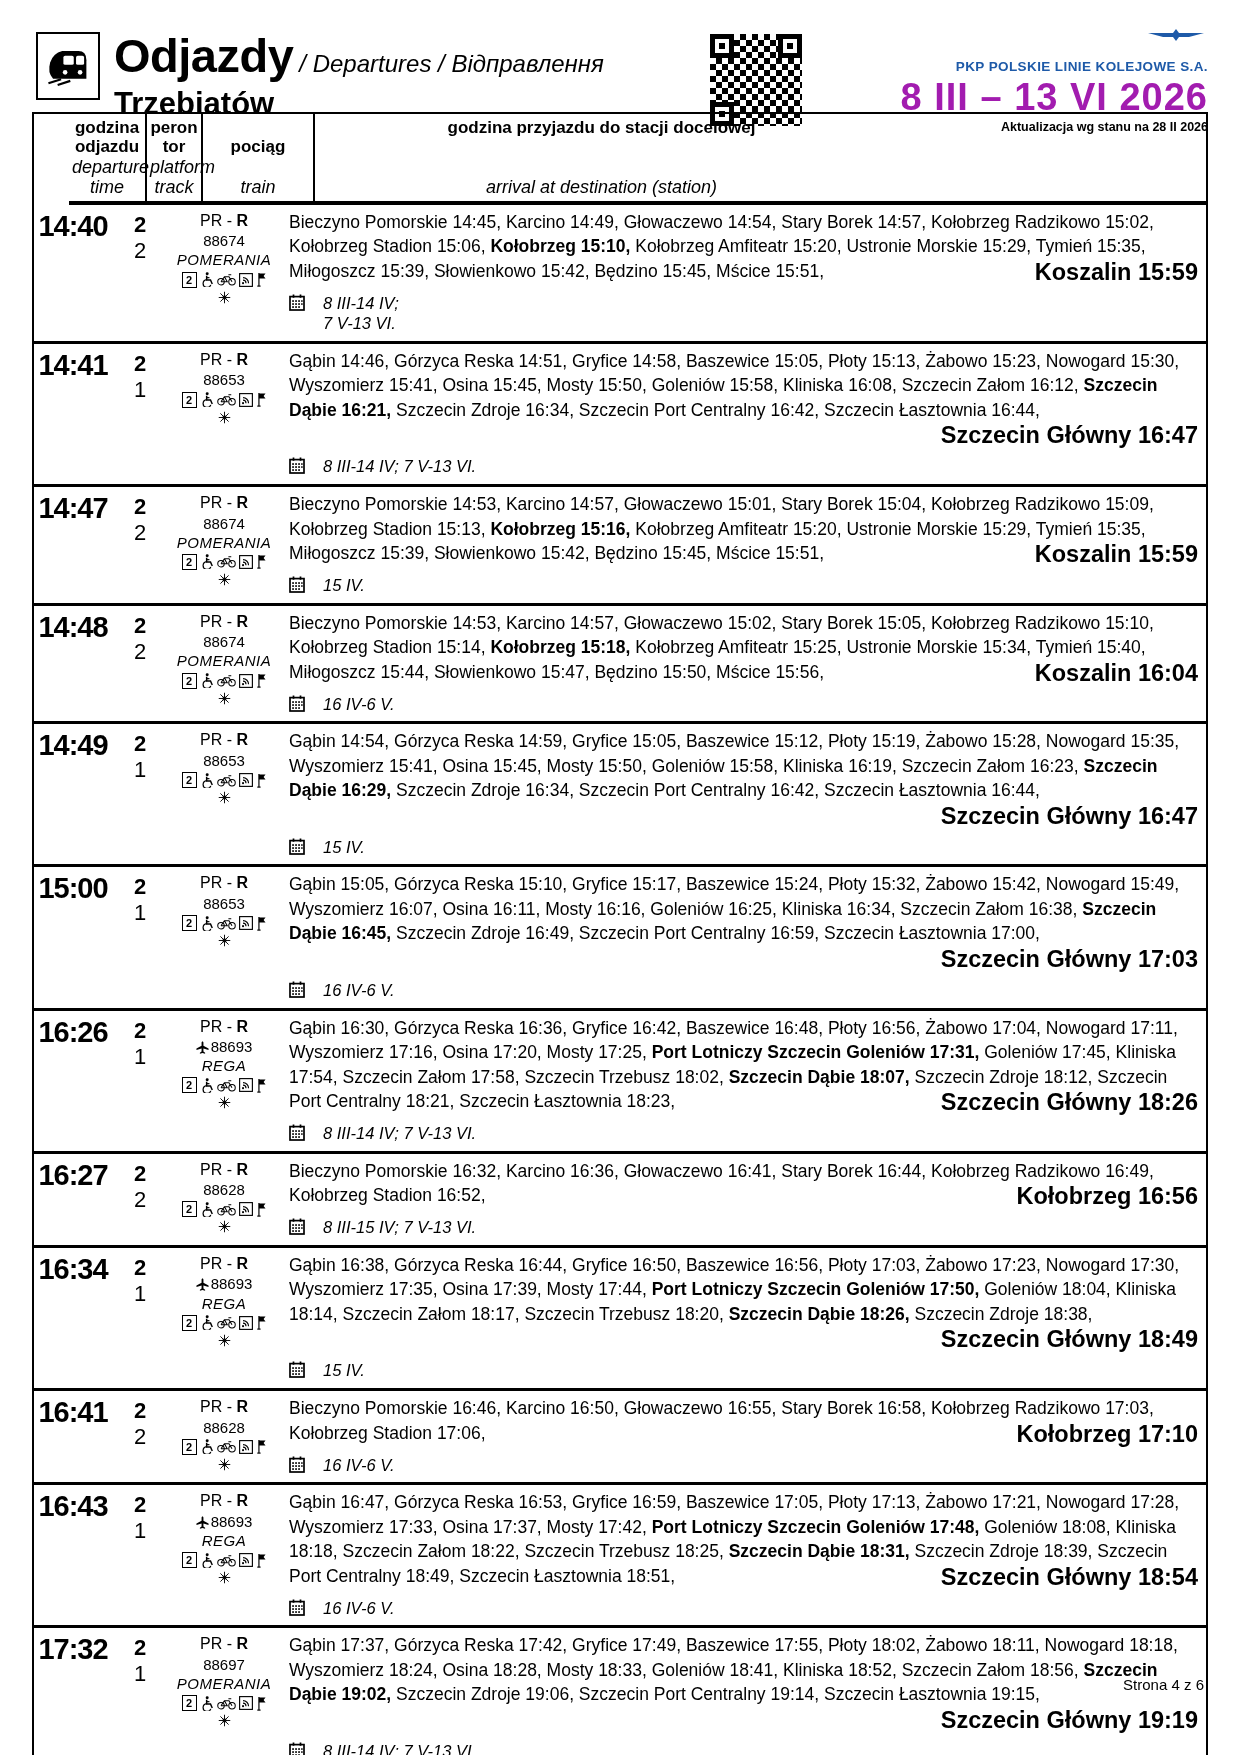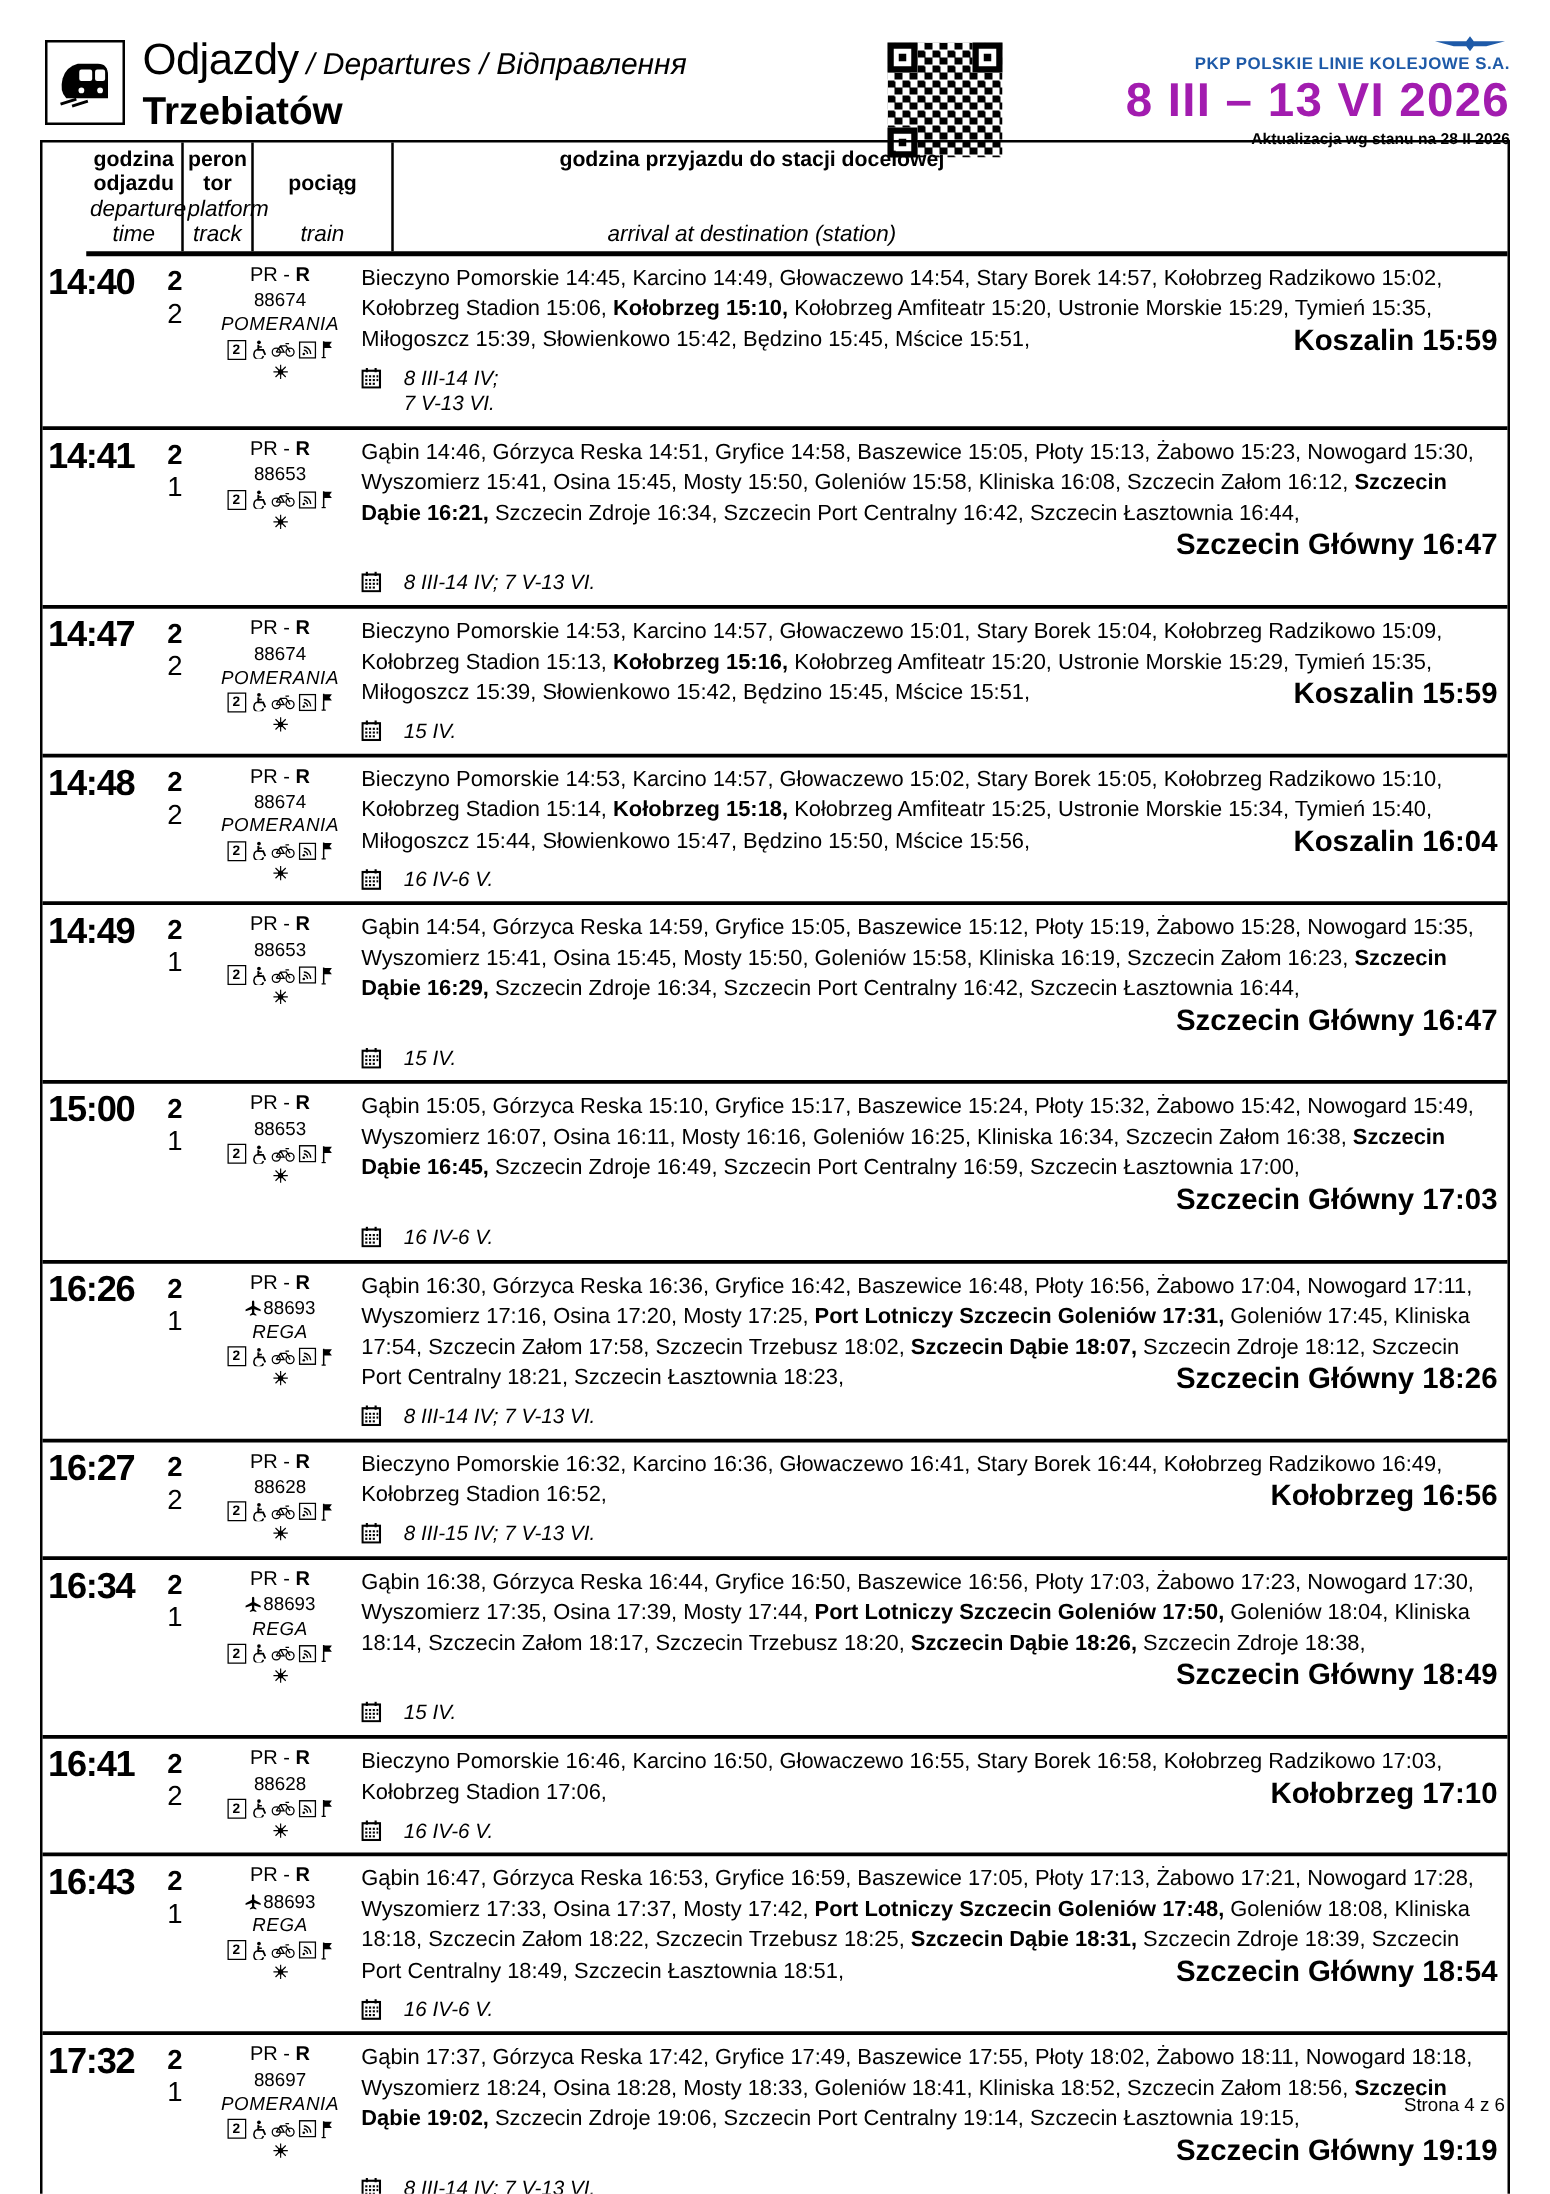--- a/index.html
+++ b/index.html
@@ -3,33 +3,33 @@
 <meta charset="utf-8">
 <style>
   html,body{margin:0;padding:0;background:#fff;}
   body{width:1240px;height:1755px;position:relative;font-family:"Liberation Sans",sans-serif;color:#000;overflow:hidden;}
   .page{position:absolute;inset:0;}
 
   
   .hdr{position:absolute;top:28px;left:32px;right:32px;height:80px;}
   .train-badge{position:absolute;left:4px;top:4px;width:60px;height:64px;border:2px solid #000;display:flex;align-items:center;justify-content:center;background:#fff;}
   .titles{position:absolute;left:82px;top:0;white-space:nowrap;}
-  .t-pl{font-weight:normal;font-size:35px;letter-spacing:-0.5px;}
+  .t-pl{font-weight:bold;font-size:47px;letter-spacing:-0.5px;}
   .t-rest{font-style:italic;font-size:24px;margin-left:6px;}
   .station{font-weight:bold;font-size:31px;margin-top:3px;}
 
   .qr{position:absolute;left:678px;top:6px;width:92px;height:92px;background:
       repeating-conic-gradient(#000 0% 25%, #fff 0% 50%);
       background-size:12px 12px;outline:3px solid #fff;}
   .qr .f{position:absolute;width:24px;height:24px;border:5px solid #000;background:#fff;box-sizing:border-box;}
   .qr .f::after{content:"";position:absolute;left:4px;top:4px;width:6px;height:6px;background:#000;}
   .qr .tl{left:0;top:0}.qr .tr{right:0;top:0}.qr .bl{left:0;bottom:0}
 
   .rightblock{position:absolute;right:0;top:0;text-align:right;}
-  .brandrow{display:flex;flex-direction:column;align-items:flex-end;gap:1px;}
+  .brandrow{display:flex;flex-direction:column;align-items:flex-end;gap:17px;}
   .brandtxt{font-weight:bold;font-size:13.5px;letter-spacing:0.4px;}
   .daterange{font-weight:bold;font-size:38px;letter-spacing:1px;margin-top:2px;}
   .update{font-weight:bold;font-size:12.5px;margin-top:1px;}
 
   
   .board{position:absolute;left:32px;top:112px;width:1176px;border:2px solid #000;box-sizing:border-box;border-bottom-width:4px;}
   .thead{display:grid;grid-template-columns:78px 56px 112px 1fr 318px;border-bottom:4px solid #000;margin-left:35px;}
   .th{border-right:2px solid #000;display:flex;flex-direction:column;justify-content:space-between;text-align:center;padding:4px 3px 3px 3px;min-height:62px;box-sizing:border-box;}
   .th:last-child{border-right:none;}
   .th .pl{font-weight:bold;font-size:17px;line-height:1.12;}

